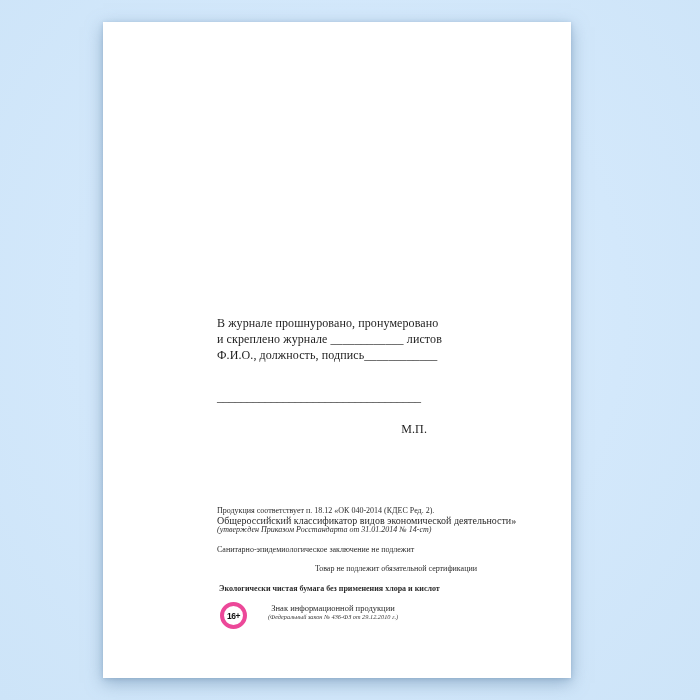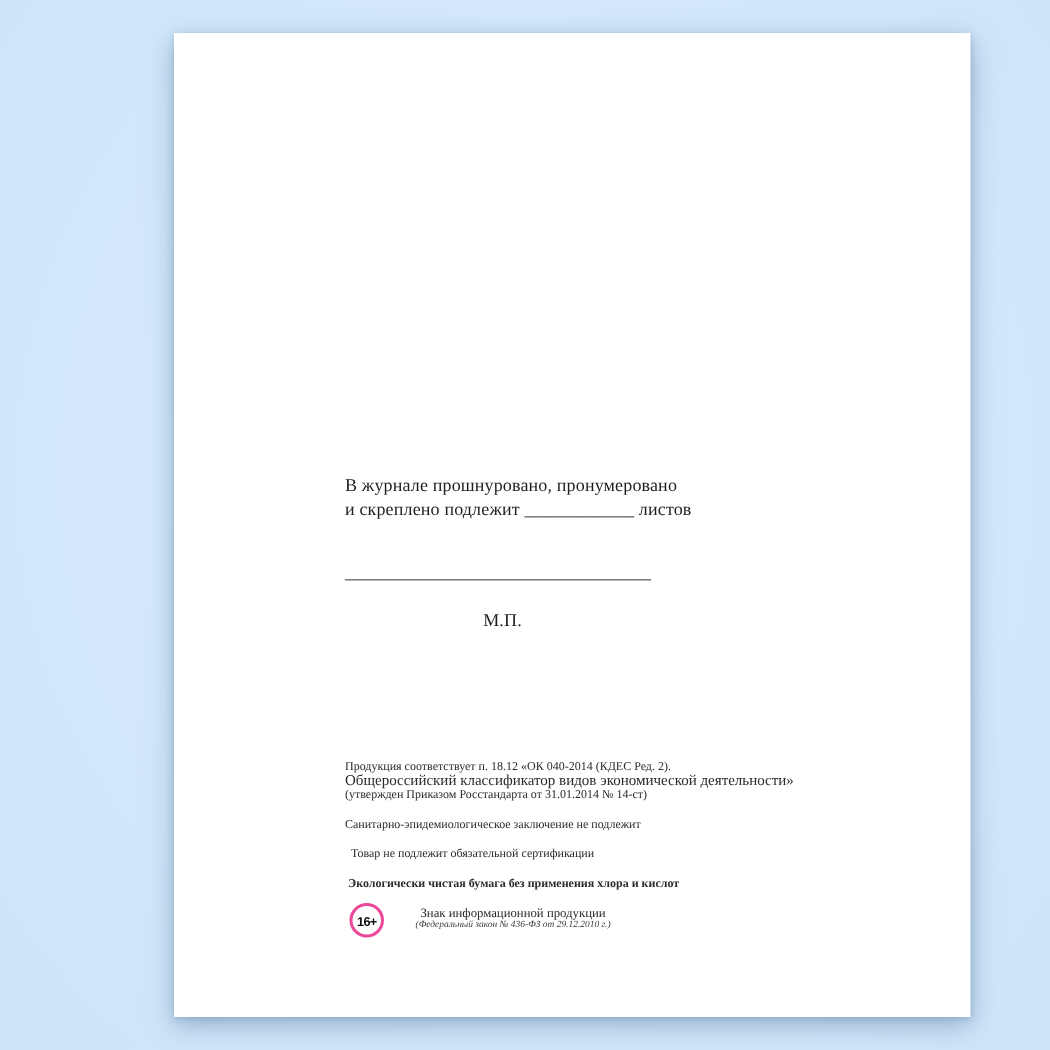--- a/index.html
+++ b/index.html
@@ -13,23 +13,23 @@
     font-family: "Liberation Serif", "DejaVu Serif", serif;
   }
   .stage {
     position: relative;
     width: 700px;
     height: 700px;
     background: radial-gradient(ellipse at 50% 45%, #ddeefd 0%, #d3e8fb 55%, #cde4f8 100%);
   }
   .page {
     position: absolute;
-    left: 116px;
+    left: 103px;
     top: 22px;
-    width: 531px;
+    width: 468px;
     height: 656px;
     background: #ffffff;
     box-shadow: 0 5px 16px rgba(100, 135, 170, 0.55), 0 1px 4px rgba(110, 140, 175, 0.35);
   }
   
   .sig-block {
     position: absolute;
     left: 114px;
     top: 293px;
     width: 214px;
@@ -39,56 +39,57 @@
     letter-spacing: 0.1px;
   }
   .sig-line {
     white-space: nowrap;
   }
   .sig-line.full-rule {
     letter-spacing: 0;
     margin-top: 26px;
   }
   .stamp {
-    text-align: center;
+    text-align: right;
     padding-right: 4px;
     margin-top: 16px;
   }
   
   .footer-block {
     position: absolute;
     left: 114px;
     top: 484px;
     width: 260px;
     color: #2b2b2b;
   }
   .fp {
     white-space: nowrap;
     font-size: 8px;
     line-height: 9.5px;
   }
   .fp-small {
     font-size: 10px;
   }
   .fp-italic {
+    font-style: italic;
   }
   .fp-gap {
     margin-top: 10px;
   }
-  .fp-indent1 { padding-left: 4px; }
+  .fp-indent1 { padding-left: 4px; text-align: right; }
   .fp-indent2 { padding-left: 2px; font-weight: bold; }
   .info-row {
     margin-top: 9px;
     display: flex;
     align-items: flex-start;
   }
   .age-circle {
     width: 19px;
     height: 19px;
-    border: 2px solid #ec4899;
+    border: 4px solid #ec4899;
     border-radius: 50%;
     display: flex;
     align-items: center;
     justify-content: center;
     font-family: "Liberation Sans", "DejaVu Sans", sans-serif;
     font-weight: bold;
     font-size: 8.5px;
     letter-spacing: -0.5px;
     color: #111111;
     margin-left: 3px;
@@ -113,21 +114,22 @@
   }
 </style>
 </head>
 <body>
 
 <div class="stage">
   <div class="page">
 
     <div class="sig-block">
       <div class="sig-line">В журнале прошнуровано, пронумеровано</div>
-      <div class="sig-line">и скреплено подлежит ____________ листов</div>
+      <div class="sig-line">и скреплено журнале ____________ листов</div>
+      <div class="sig-line">Ф.И.О., должность, подпись____________</div>
       <div class="sig-line full-rule">__________________________________</div>
       <div class="stamp">М.П.</div>
     </div>
 
     <div class="footer-block">
       <div class="fp">Продукция соответствует п. 18.12 «ОК 040-2014 (КДЕС Ред. 2).</div>
       <div class="fp fp-small">Общероссийский классификатор видов экономической деятельности»</div>
       <div class="fp fp-italic">(утвержден Приказом Росстандарта от 31.01.2014 № 14-ст)</div>
 
       <div class="fp fp-gap">Санитарно-эпидемиологическое заключение не подлежит</div>

